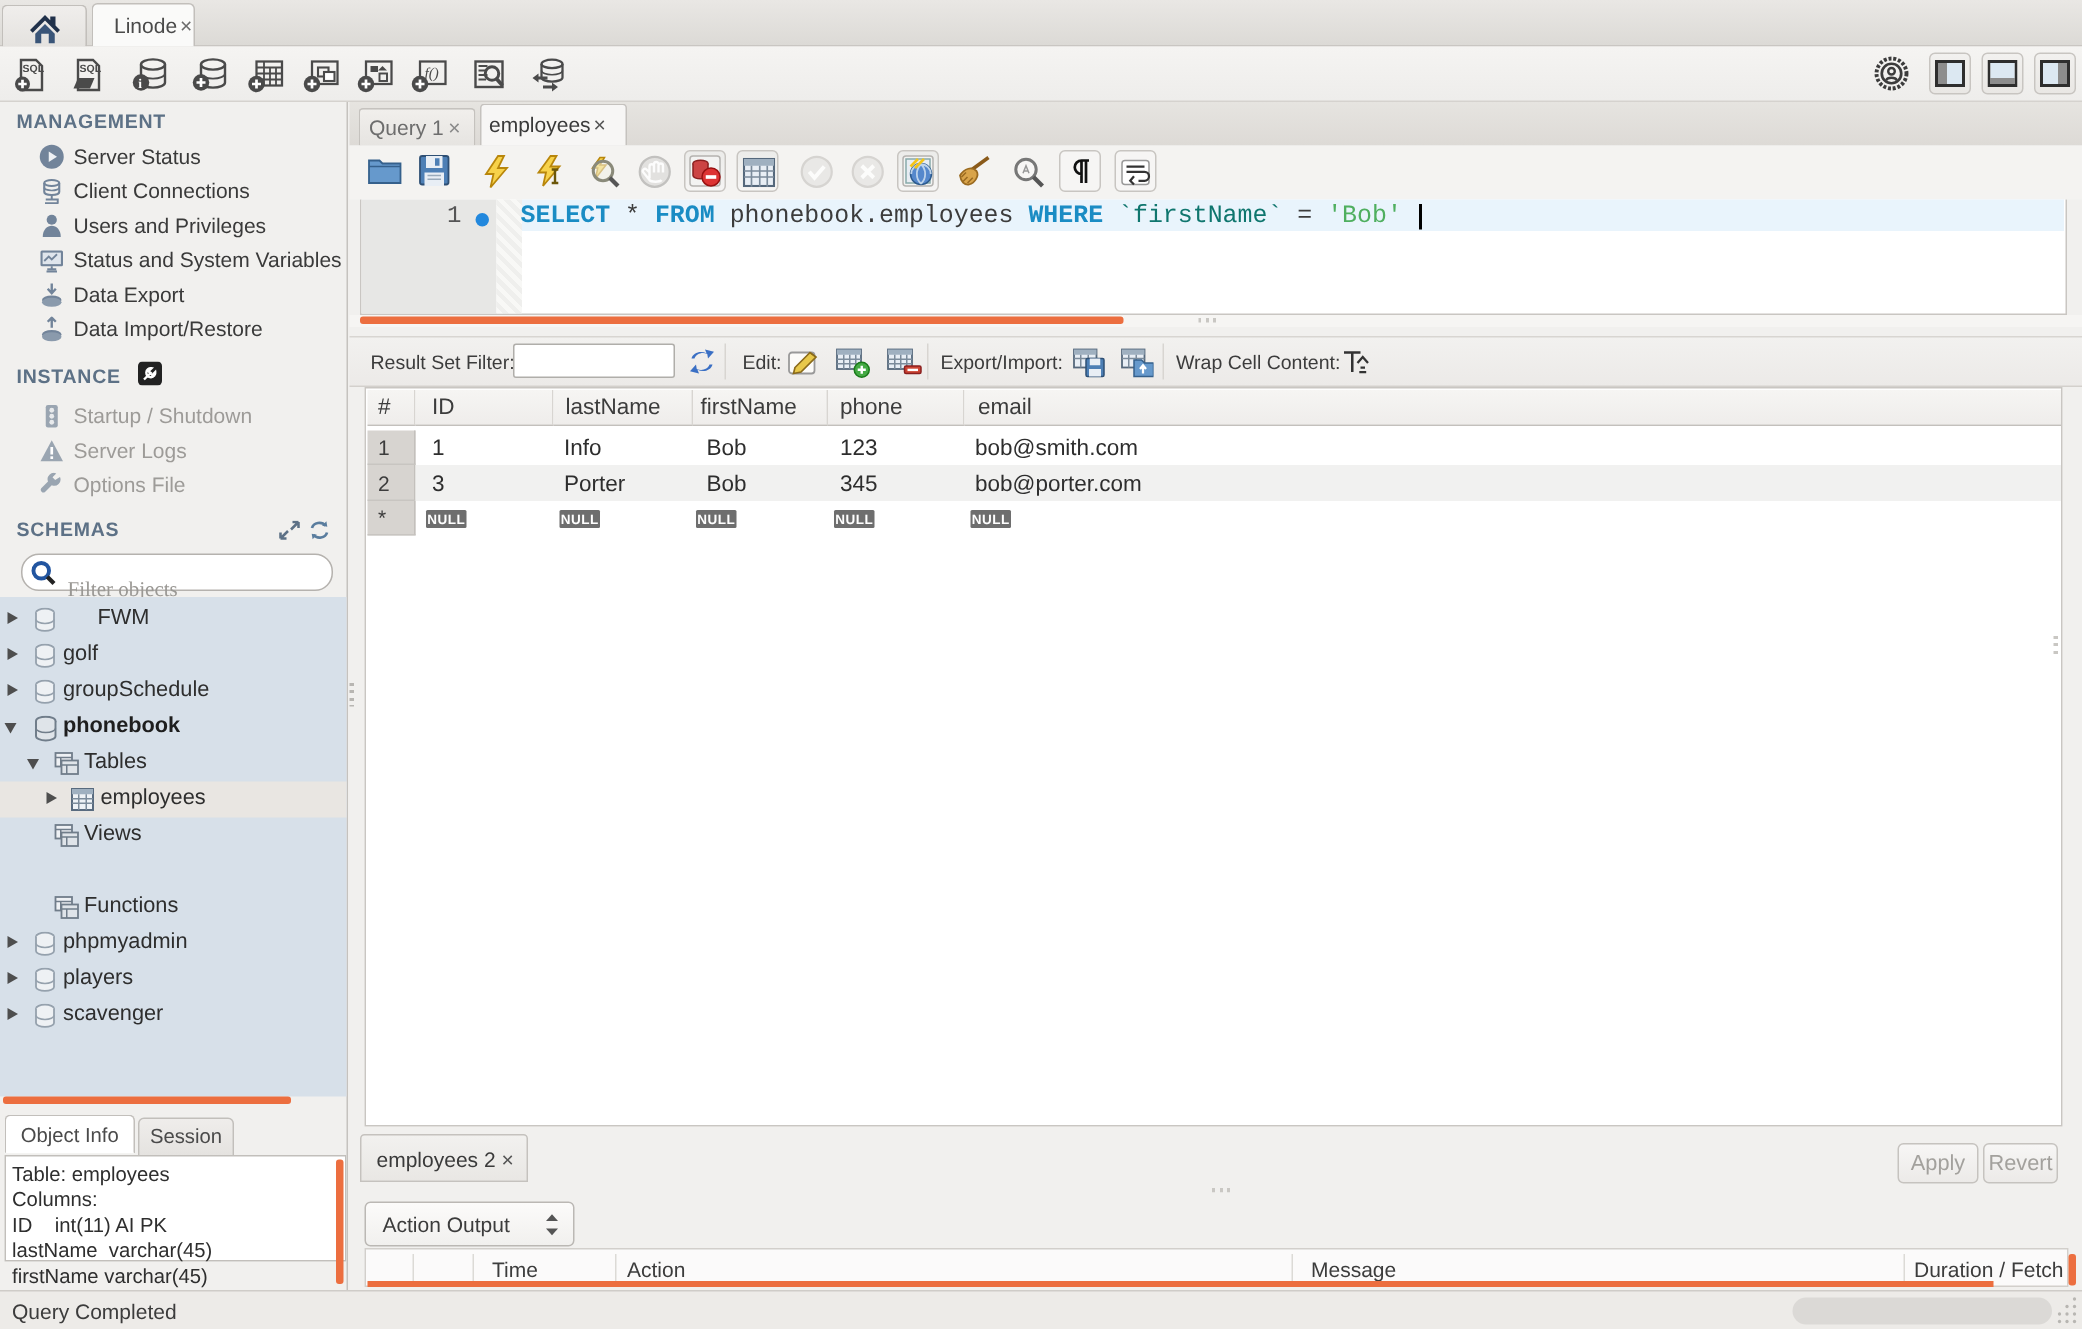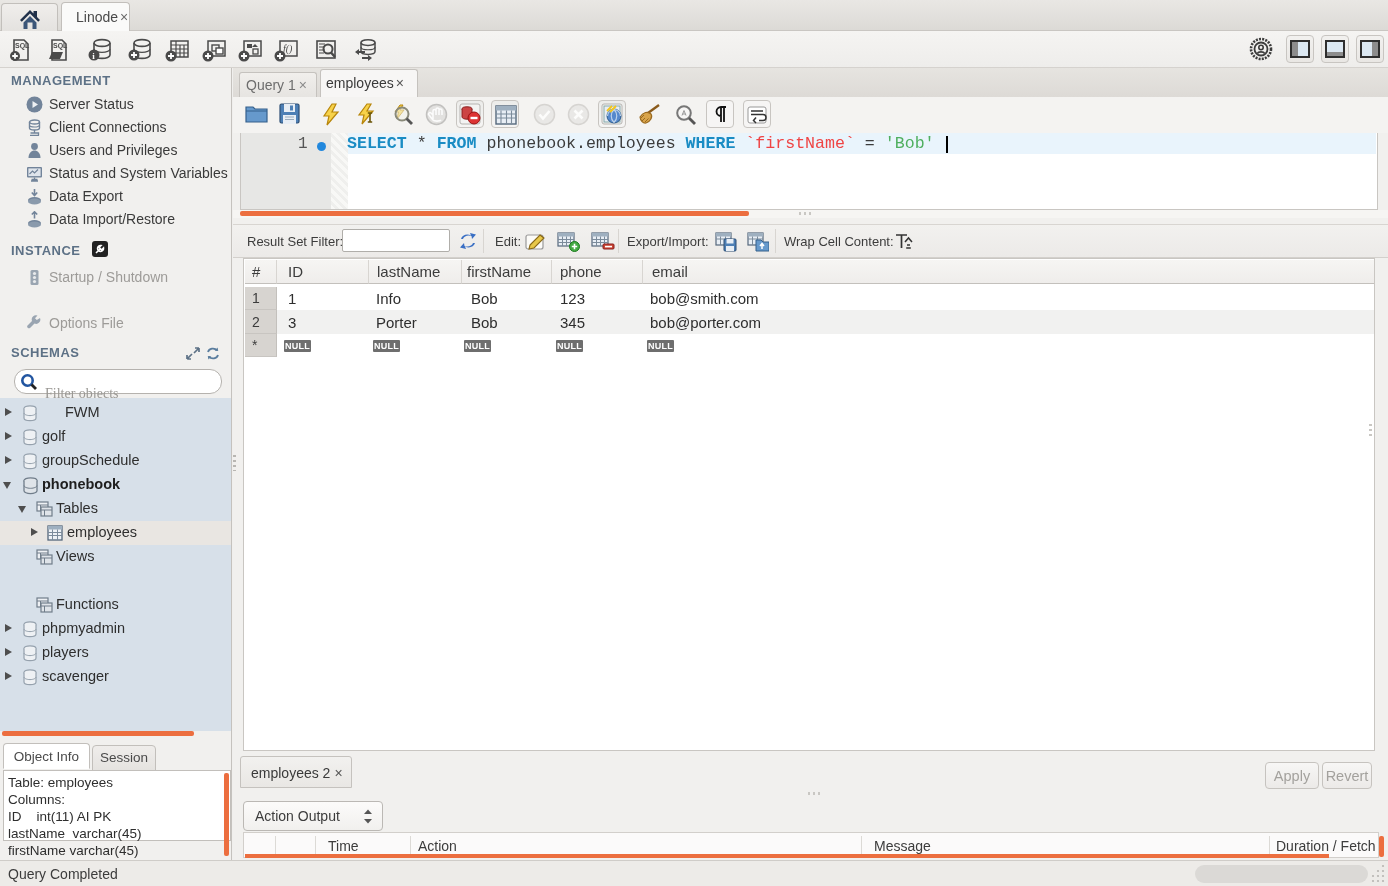--- a/index.html
+++ b/index.html
@@ -67,21 +67,21 @@
 .togbtn { position:absolute; top:3px; width:28px; height:28px; border:1px solid #c8c5c1;
   border-radius:4px; background:linear-gradient(#ececea,#f6f5f4); }
 
 #editor { position:absolute; left:7px; top:65px; width:1138px; height:77px; background:#ffffff; border:1px solid #c9c6c2; border-top:none;}
 #gutter { position:absolute; left:0; top:0; width:90px; height:76px; background:#e7e7e5; }
 #foldm { position:absolute; left:90px; top:0; width:17px; height:76px; background:repeating-linear-gradient(45deg,#f8f8f6 0 3px,#efefed 3px 6px); }
 #hiline { position:absolute; left:107px; top:0; width:1028px; height:21px; background:#e9f4fc; }
 #codeline { position:absolute; left:0px; top:1px; width:1143px; height:21px;
   font-family:"Liberation Mono", monospace; font-size:16.6px; white-space:pre; }
 .kw { color:#1a8cc4; font-weight:bold; }
-.idq { color:#ef4444; }
+.idq { color:#0f766e; }
 .str { color:#4faf5f; }
 
 #ehsb { position:absolute; left:0; top:142px; width:1155px; height:8px; background:#f6f5f3; }
 #ehsb .thumb { position:absolute; left:7px; top:1px; width:509px; height:5px; background:#ec6e3f; border-radius:2px; }
 
 #rstb { position:absolute; left:0; top:156px; width:1155px; height:34px;
   background:linear-gradient(#f2f1ef,#eceae8); border-top:1px solid #d8d5d1; border-bottom:1px solid #d3d0cc;
   font-size:13px; color:#3c3c3c; }
 
 #grid { position:absolute; left:10px; top:190px; width:1132px; height:493px; background:#ffffff; border:1px solid #c9c6c2; }
@@ -268,20 +268,28 @@
       <path d="M4 12 L9 7 M9 4.5 a3 3 0 1 0 2.5 2.5 L9.5 9 L7 6.5 Z" stroke="#fff" stroke-width="1.6" fill="none"></path>
     </svg>
   <div class="sbitem dis" style="top:198px;">
     <svg class="ic" width="17" height="17" viewBox="0 0 17 17">
         <rect x="4.5" y="1" width="8" height="15" rx="1.5" fill="#9aa5b1"></rect>
         <circle cx="8.5" cy="4.5" r="1.6" fill="#e8eaec"></circle>
         <circle cx="8.5" cy="8.5" r="1.6" fill="#e8eaec"></circle>
         <circle cx="8.5" cy="12.5" r="1.6" fill="#e8eaec"></circle>
       </svg>
     <span class="tx">Startup / Shutdown</span>
+    </div>
+  <div class="sbitem dis" style="top:221px;">
+    <svg class="ic" width="17" height="17" viewBox="0 0 17 17">
+        <path d="M8.5 1.5 L16 15.5 H1 Z" fill="#9aa5b1"></path>
+        <rect x="7.6" y="6" width="1.8" height="5" fill="#fff"></rect>
+        <rect x="7.6" y="12.2" width="1.8" height="1.8" fill="#fff"></rect>
+      </svg>
+    <span class="tx">Server Logs</span>
     </div>
   <div class="sbitem dis" style="top:244px;">
     <svg class="ic" width="17" height="17" viewBox="0 0 17 17">
         <path d="M14 3 a4.2 4.2 0 0 1 -5.5 5.5 L4 13 a1.8 1.8 0 0 1 -2.5 -2.5 L6 6 A4.2 4.2 0 0 1 11.5 0.6 L9 3.2 L10.8 5 Z" fill="#9aa5b1"></path>
       </svg>
     <span class="tx">Options File</span>
     </div>
   <div class="sechead" style="position:absolute;left:11px;top:277px;">SCHEMAS</div>
   <svg style="position:absolute;left:186px;top:279px;" width="14" height="13" viewBox="0 0 14 13">
       <path d="M1 12 L6 7 M1 12 v-4 M1 12 h4 M13 1 L8 6 M13 1 v4 M13 1 h-4" stroke="#5d7186" stroke-width="1.7" fill="none"></path>

